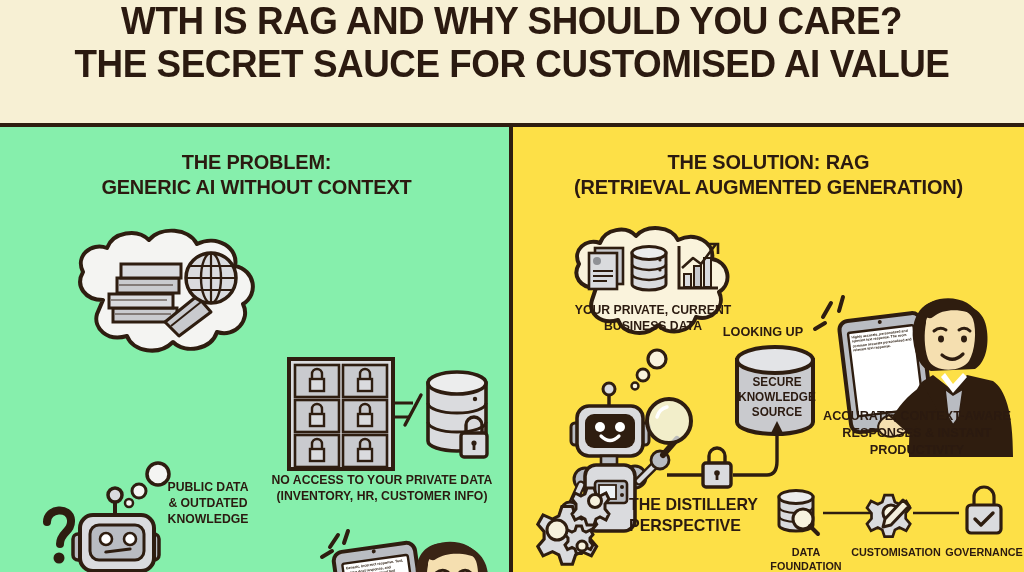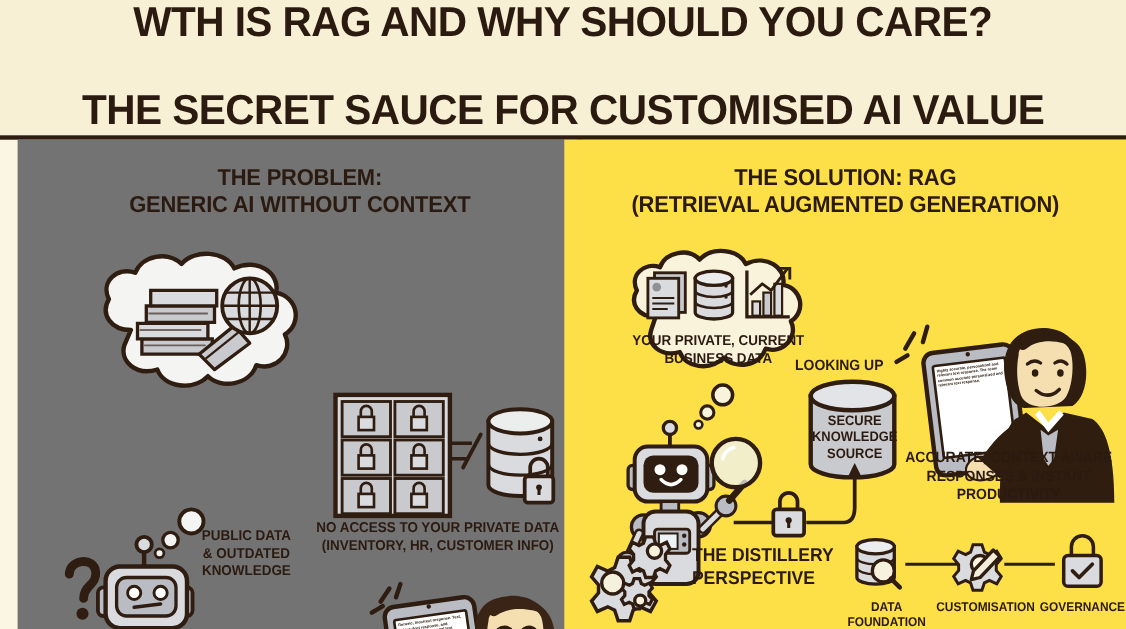--- a/index.html
+++ b/index.html
@@ -9,37 +9,37 @@
     font-family:"Liberation Sans", sans-serif;
     color:#2e1d10;
   }
   .poster{position:relative;width:1024px;height:572px;}
 
   
   .header{
     position:absolute;left:0;top:0;width:1024px;height:127px;
     background:#f7f0d4;
     border-bottom:4px solid #2e1d10;
-    display:flex;flex-direction:column;align-items:center;justify-content:space-between;
+    display:flex;flex-direction:column;align-items:center;justify-content:flex-start;
     box-sizing:border-box;
   }
   .title-line{
     font-weight:bold;
     font-size:38px;
     line-height:43px;
     letter-spacing:-0.5px;
     color:#2b1a10;
     text-align:center;
     transform:scaleX(0.97);
     white-space:nowrap;
   }
 
   
   .panel{position:absolute;top:127px;height:445px;box-sizing:border-box;}
-  .panel-left{left:0;width:513px;background:#737373;border-right:4px solid #2e1d10;margin-left:16px;}
+  .panel-left{left:0;width:513px;background:#86efac;border-right:4px solid #2e1d10;}
   .panel-right{left:513px;width:511px;background:#fde047;}
 
   .panel-head{
     text-align:center;font-weight:bold;color:#2b1a10;
     letter-spacing:-0.2px;transform:scaleX(0.95);
   }
   .panel-head .l1{font-size:21px;line-height:25px;}
   .panel-head .l2{font-size:21px;line-height:25px;}
 
   .caption{

